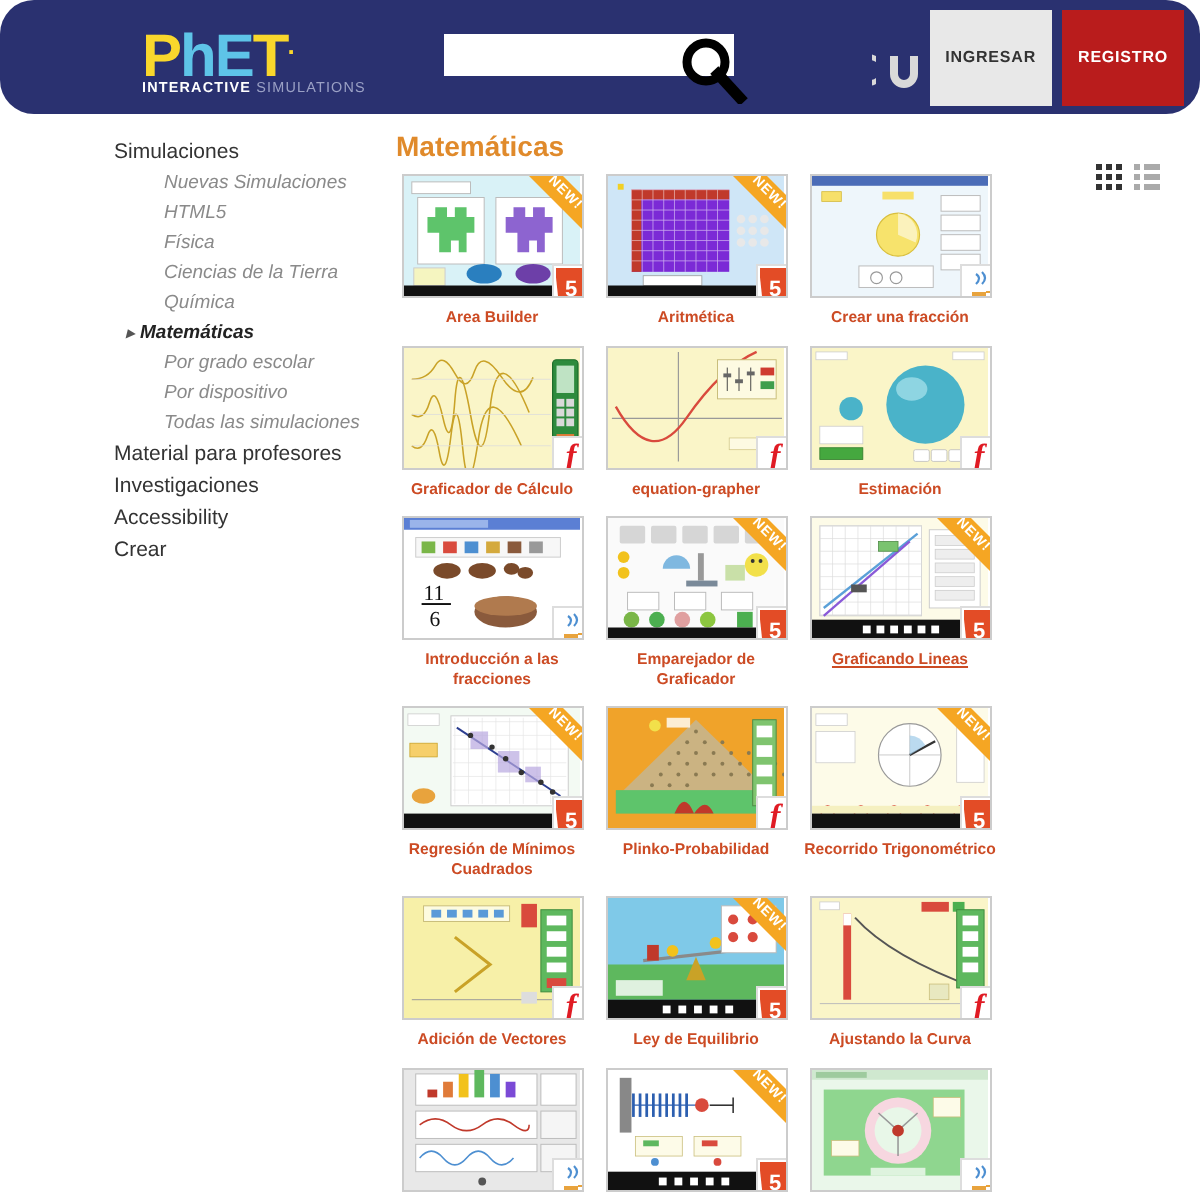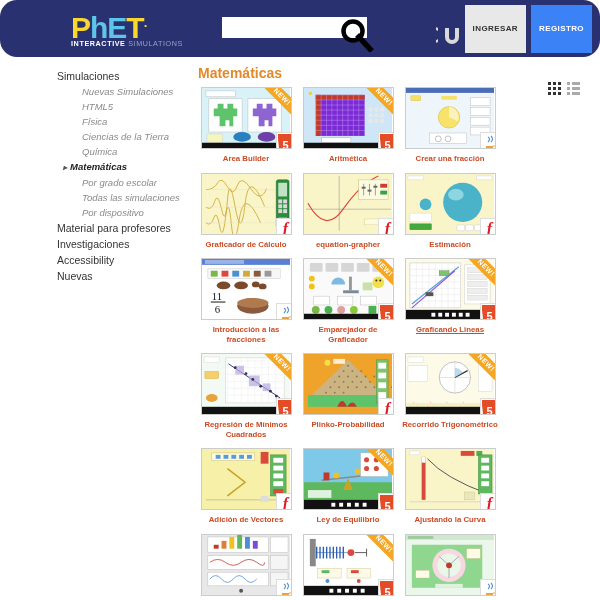--- a/index.html
+++ b/index.html
@@ -79,21 +79,21 @@
   .btn-ingresar, .btn-registro {
     font-size: 8px;
     font-weight: bold;
     letter-spacing: 0.4px;
     padding: 20px 8px;
     border: 0;
     cursor: pointer;
     line-height: 1;
   }
   .btn-ingresar { background: #e8e8e8; color: #333; }
-  .btn-registro { background: #3b82f6; color: #fff; }
+  .btn-registro { background: #b91c1c; color: #fff; }
 
   .cu {
     position: absolute;
     left: 436px; top: 24px;
     display: flex;
     align-items: center;
     gap: 6px;
   }
   .cu-logo {
     width: 23px; height: 22px;
@@ -287,26 +287,26 @@
 
   <nav class="sidebar">
       <div class="nav-head"><span>Simulaciones</span></div>
       <div class="nav-sub"><span>Nuevas Simulaciones</span></div>
       <div class="nav-sub"><span>HTML5</span></div>
       <div class="nav-sub"><span>Física</span></div>
       <div class="nav-sub"><span>Ciencias de la Tierra</span></div>
       <div class="nav-sub"><span>Química</span></div>
       <div class="nav-sub active"><span>Matemáticas</span></div>
       <div class="nav-sub"><span>Por grado escolar</span></div>
+      <div class="nav-sub"><span>Por dispositivo</span></div>
       <div class="nav-sub"><span>Todas las simulaciones</span></div>
-      <div class="nav-sub"><span>Por dispositivo</span></div>
       <div class="nav-head"><span>Material para profesores</span></div>
       <div class="nav-head"><span>Investigaciones</span></div>
       <div class="nav-head"><span>Accessibility</span></div>
-      <div class="nav-head"><span>Nuevas</span></div>
+      <div class="nav-head"><span>Crear</span></div>
     </nav>
 
   <div class="main">
     <h1 class="section-title">Matemáticas</h1>
 
     <div class="viewtoggle">
       <svg class="vt-grid" width="13" height="13" viewBox="0 0 13 13">
         <g fill="#333">
           <rect x="0" y="0" width="3" height="3"></rect>
             <rect x="5" y="0" width="3" height="3"></rect>

